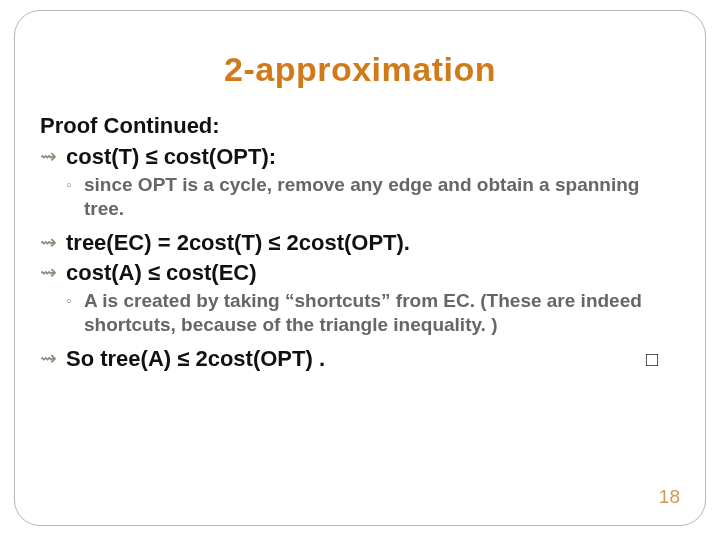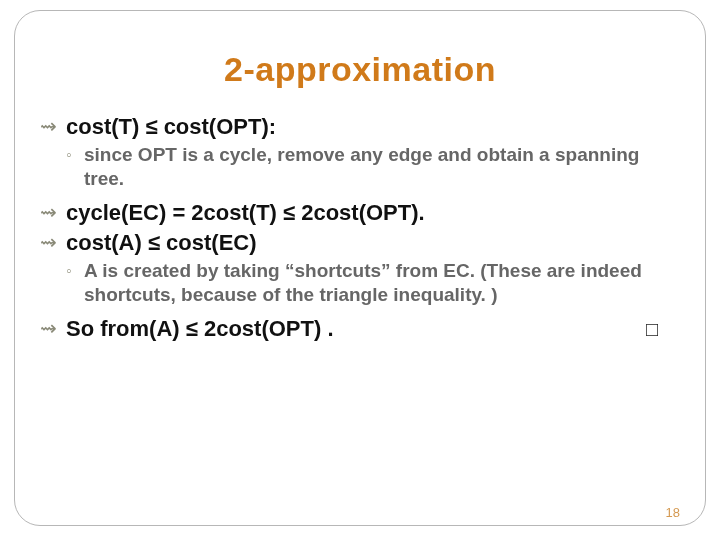--- a/index.html
+++ b/index.html
@@ -96,65 +96,66 @@
     margin-top: 6px;
   }
   .qed {
     font-size: 20px;
     color: #222;
     margin-right: 22px;
   }
   .pagenum {
     position: absolute;
     right: 40px;
-    bottom: 20px;
-    font-size: 13px;
+    bottom: 32px;
+    font-size: 19px;
     color: #d59a52;
   }
 </style>
 </head>
 <body>
 
 <div class="slide">
   <div class="frame"></div>
 
   <div class="content">
 
     <div class="title">2-approximation</div>
 
+    <div class="line heading">Proof Continued:</div>
 
     <div class="bullet-main">
       <span class="glyph">⇝</span>
       <span class="txt">cost(T) ≤ cost(OPT):</span>
     </div>
 
     <div class="sub">
       <span class="glyph">◦</span>
       <span class="txt">since OPT is a cycle, remove any edge and obtain a spanning tree.</span>
     </div>
 
     <div class="bullet-main">
       <span class="glyph">⇝</span>
-      <span class="txt">cycle(EC) = 2cost(T) ≤ 2cost(OPT).</span>
+      <span class="txt">tree(EC) = 2cost(T) ≤ 2cost(OPT).</span>
     </div>
 
     <div class="bullet-main">
       <span class="glyph">⇝</span>
       <span class="txt">cost(A) ≤ cost(EC)</span>
     </div>
 
     <div class="sub">
       <span class="glyph">◦</span>
       <span class="txt">A is created by taking “shortcuts” from EC. (These are indeed shortcuts,  because of the triangle inequality. )</span>
     </div>
 
     <div class="conclusion-row">
       <div class="bullet-main" style="margin:0; flex:1 1 auto;">
         <span class="glyph">⇝</span>
-        <span class="txt">So from(A) ≤ 2cost(OPT) .</span>
+        <span class="txt">So tree(A) ≤ 2cost(OPT) .</span>
       </div>
       <span class="qed">□</span>
     </div>
 
   </div>
 
   <div class="pagenum">18</div>
 </div>
 
 </body></html>

